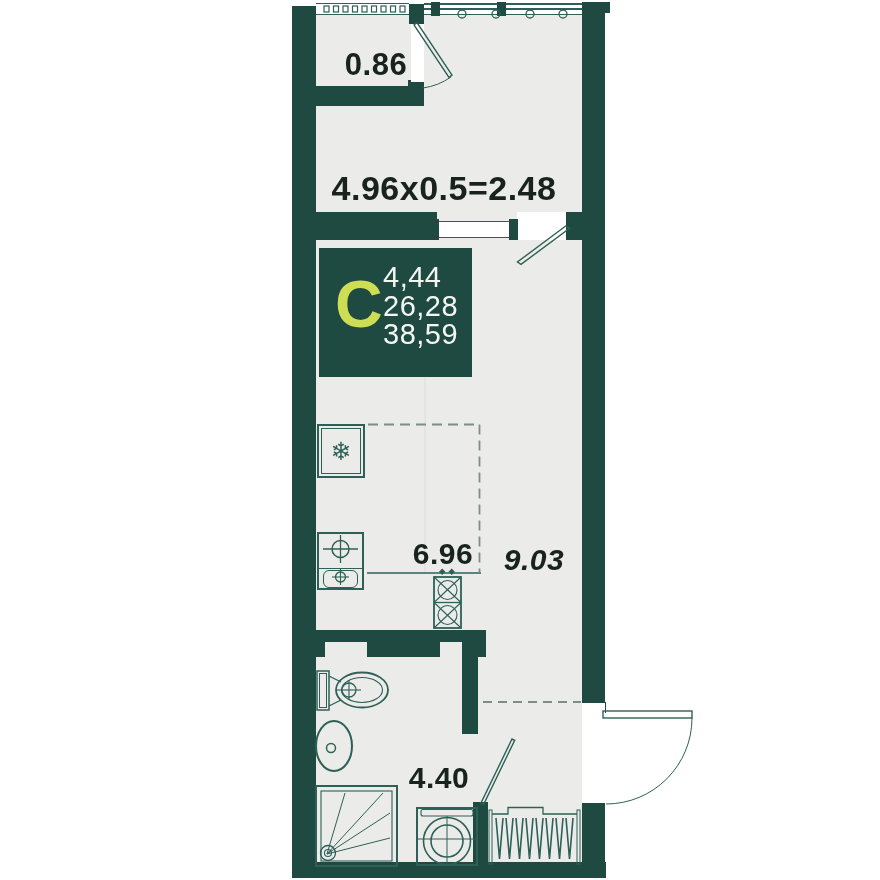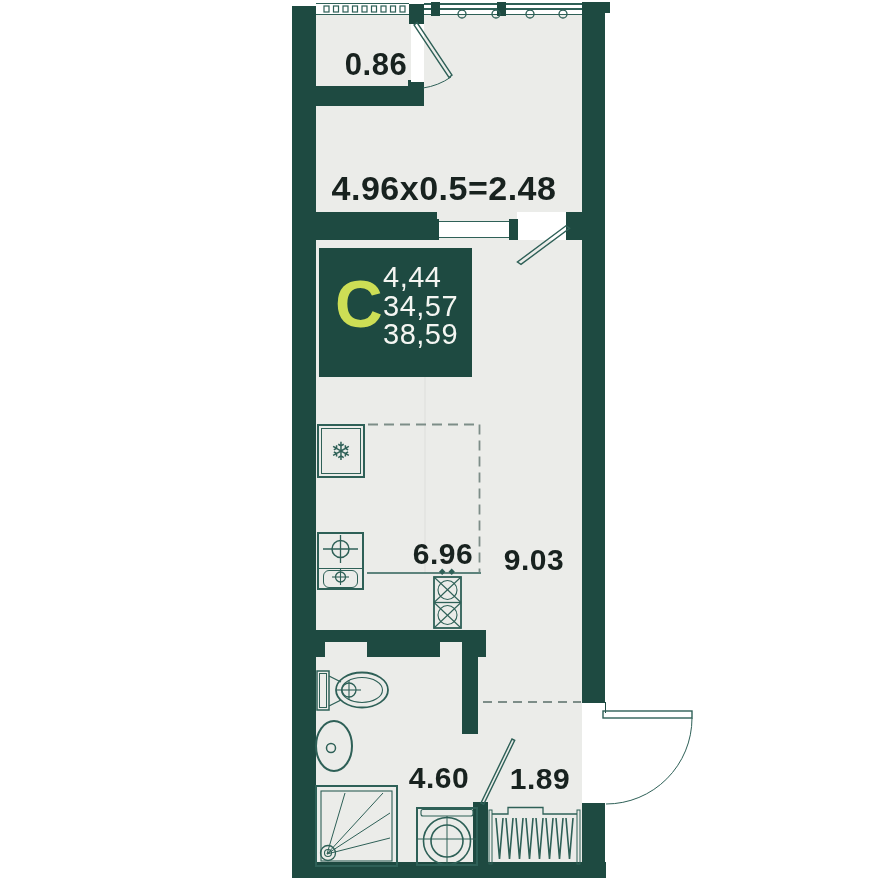--- a/index.html
+++ b/index.html
@@ -83,41 +83,40 @@
   <div class="post" style="left:497px;top:2px;width:9px;height:14px;"></div>
 
   <div class="abs" style="left:435px;top:221px;width:79px;height:17px;background:#fff;border:1.5px solid var(--stroke);box-sizing:border-box;"></div>
   <div class="post" style="left:430px;top:219px;width:9px;height:21px;"></div>
   <div class="post" style="left:509px;top:219px;width:9px;height:21px;"></div>
 
   <div id="badge">
     <span class="letter">С</span>
     <div class="nums">
       <div>4,44</div>
-      <div>34,57</div>
+      <div>26,28</div>
       <div>38,59</div>
     </div>
   </div>
 
   <div id="fridge">
     <div class="inner">❄</div>
   </div>
   <div id="counter">
     <div class="hob"></div>
     <div class="basin"></div>
   </div>
 
   <div class="seam" style="left:424px;top:377px;width:1.5px;height:196px;"></div>
 
   <div class="lbl" style="left:326px;top:47px;width:100px;font-size:31px;">0.86</div>
   <div class="lbl" style="left:324px;top:129px;width:240px;font-size:34px;margin-top:40px;">4.96x0.5=2.48</div>
   <div class="lbl" style="left:393px;top:537px;width:100px;font-size:30px;">6.96</div>
-  <div class="lbl" style="left:484px;top:543px;width:100px;font-size:30px;">9.03</div>
-  <div class="lbl" style="left:389px;top:761px;width:100px;font-size:30px;">4.60</div>
-  <div class="lbl" style="left:490px;top:762px;width:100px;font-size:30px;">1.89</div>
+  <div class="lbl" style="left:484px;top:543px;width:100px;font-size:30px;font-style:italic;">9.03</div>
+  <div class="lbl" style="left:389px;top:761px;width:100px;font-size:30px;">4.40</div>
 
   <svg width="880" height="880" viewBox="0 0 880 880">
 
     <g class="s" stroke-width="1.2">
       <rect x="324" y="6" width="5" height="6"></rect>
         <rect x="333.5" y="6" width="5" height="6"></rect>
       <rect x="343" y="6" width="5" height="6"></rect>
         <rect x="352.5" y="6" width="5" height="6"></rect>
       <rect x="362" y="6" width="5" height="6"></rect>
         <rect x="371.5" y="6" width="5" height="6"></rect>

